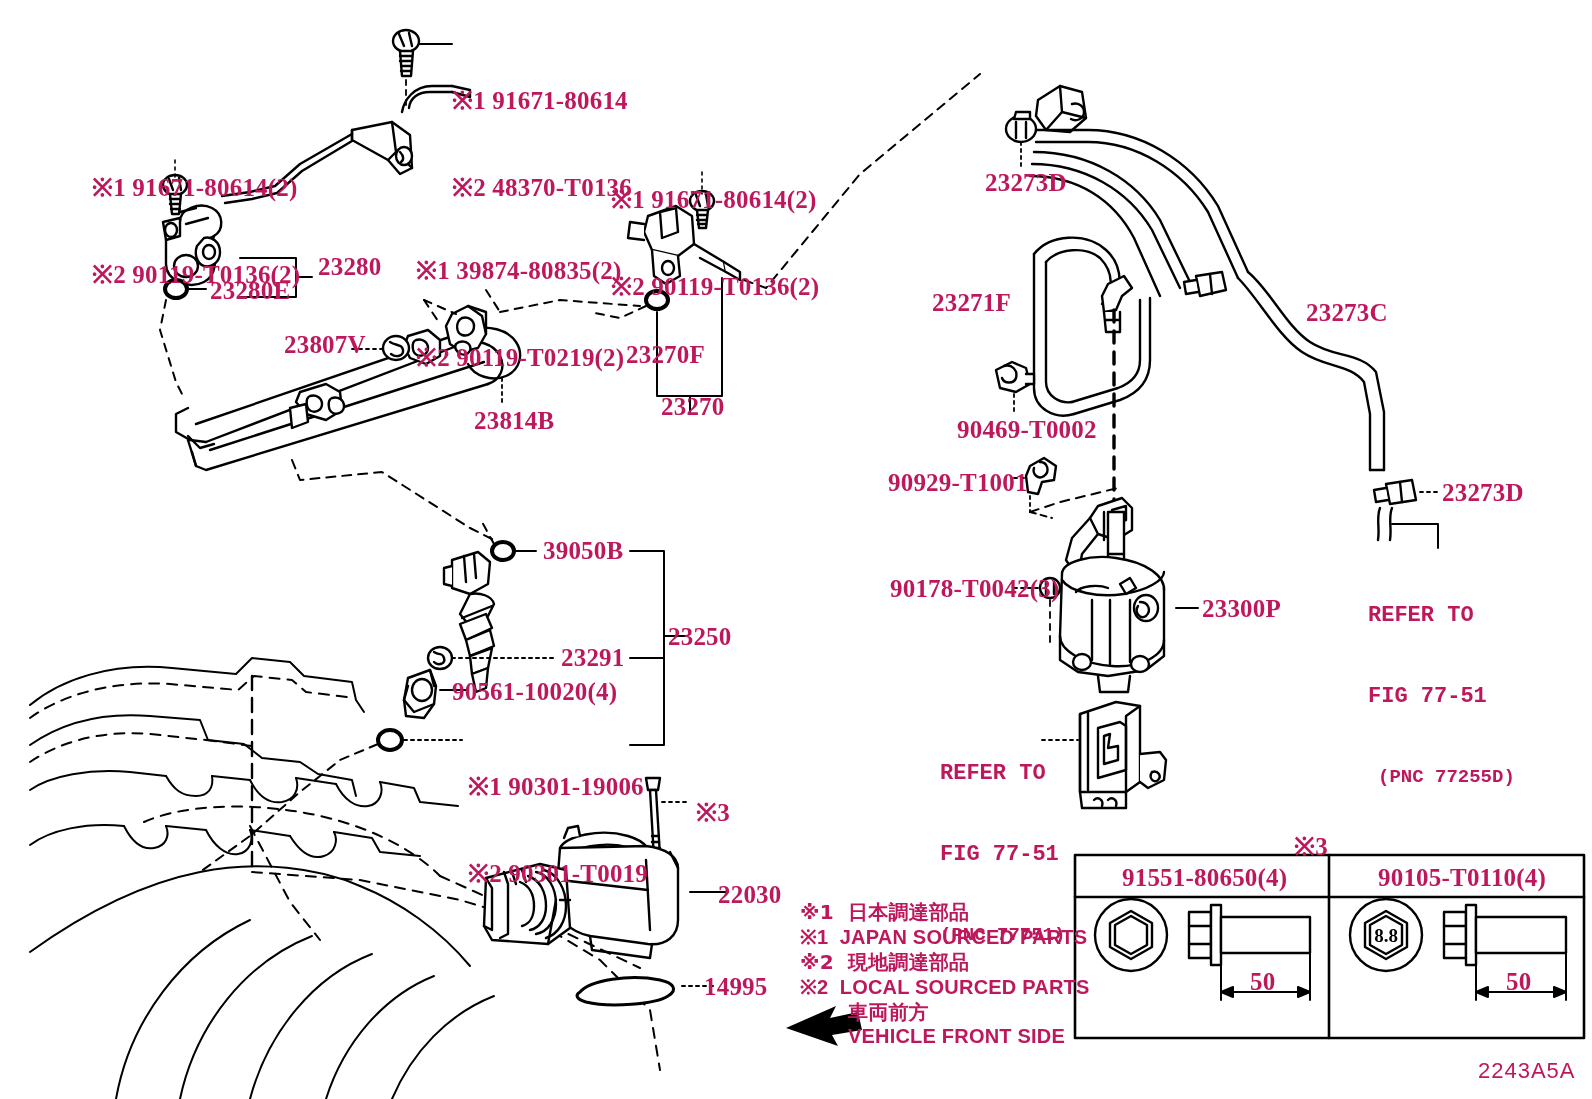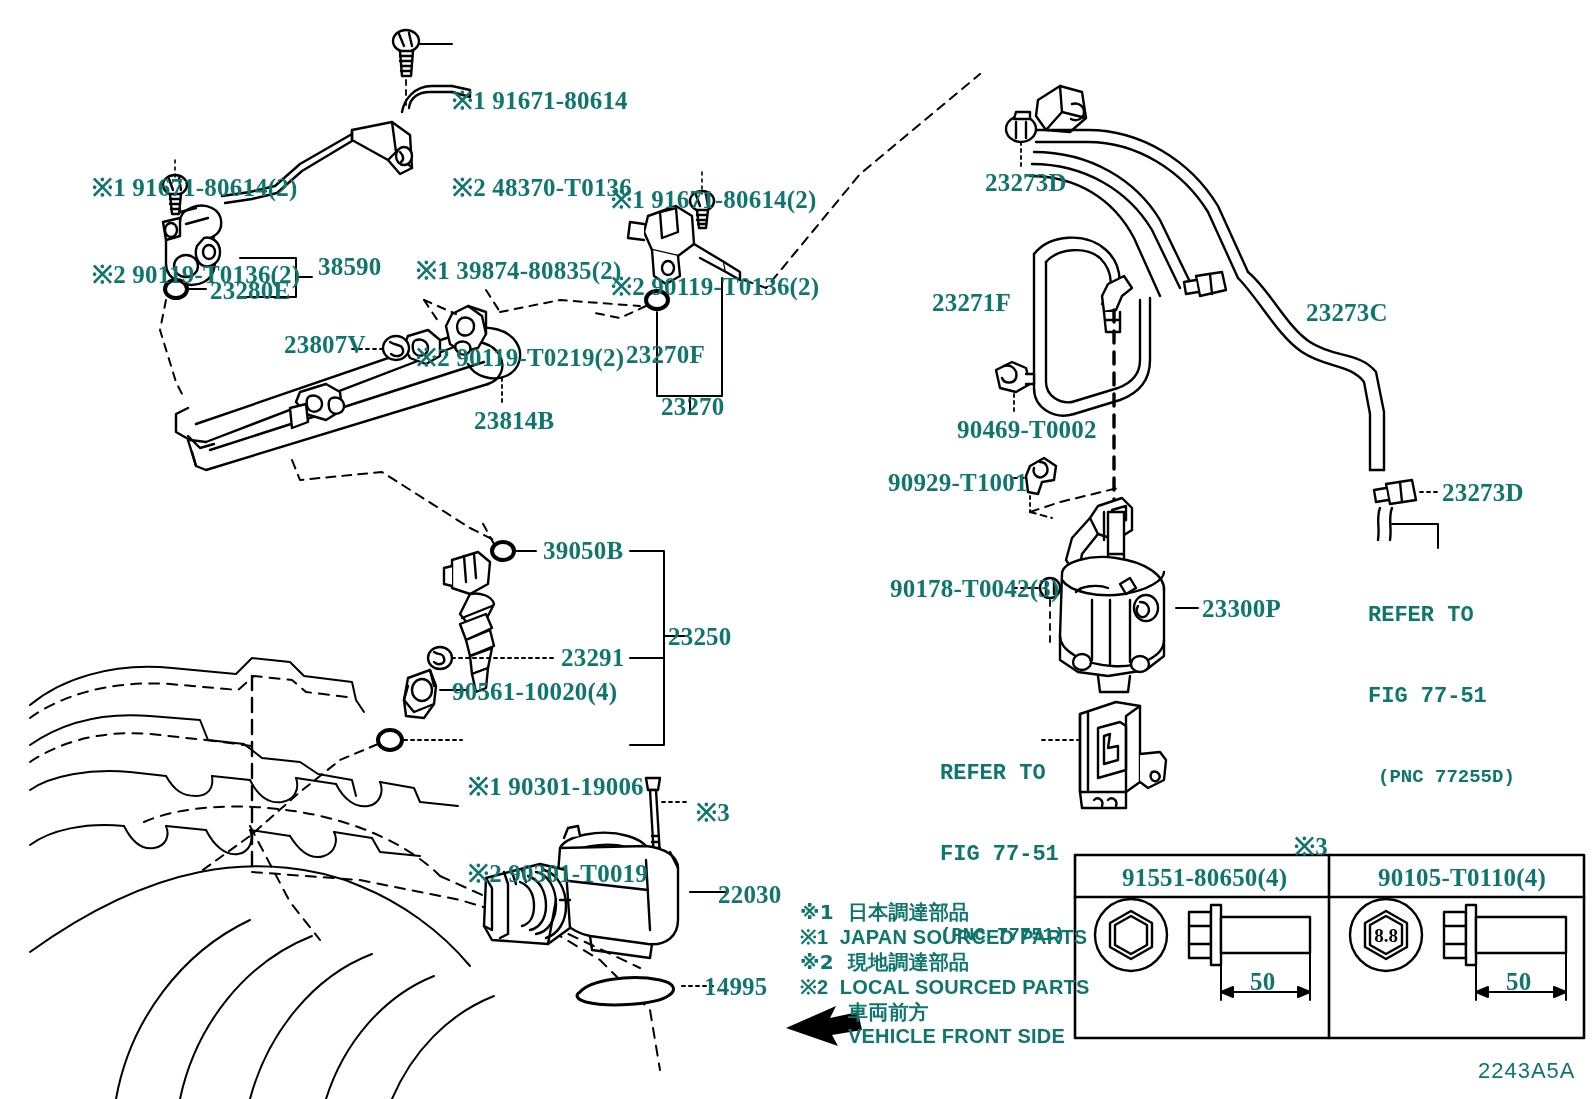--- a/index.html
+++ b/index.html
@@ -11,21 +11,21 @@
   }
   #art{position:absolute;left:0;top:0;width:1592px;height:1099px;}
   .lbl{
     position:absolute;
     font-family:"Liberation Serif", serif;
     font-weight:bold;
     font-size:25px;
     line-height:29px;
     letter-spacing:0.2px;
     white-space:pre;
-    color:#0f766e;
+    color:#be185d;
   }
   .lbl.mono{
     font-family:"Liberation Mono", monospace;
     font-weight:bold;
     font-size:22px;
     line-height:27px;
     letter-spacing:0px;
   }
   .lbl.sans{
     font-family:"Liberation Sans", sans-serif;
@@ -450,21 +450,21 @@
   <div class="lbl" style="left:416px;top:198px;">
     <span class="two">※1 39874-80835(2)</span>
     <span class="two">※2 90119-T0219(2)</span>
   </div>
 
   <div class="lbl" style="left:611px;top:127px;">
     <span class="two">※1 91671-80614(2)</span>
     <span class="two">※2 90119-T0136(2)</span>
   </div>
 
-  <div class="lbl" style="left:318px;top:252px;">38590</div>
+  <div class="lbl" style="left:318px;top:252px;">23280</div>
   <div class="lbl" style="left:210px;top:276px;">23280E</div>
   <div class="lbl" style="left:284px;top:330px;">23807V</div>
   <div class="lbl" style="left:474px;top:406px;">23814B</div>
 
   <div class="lbl" style="left:626px;top:340px;">23270F</div>
   <div class="lbl" style="left:661px;top:392px;">23270</div>
 
   <div class="lbl" style="left:985px;top:168px;">23273D</div>
   <div class="lbl" style="left:932px;top:288px;">23271F</div>
   <div class="lbl" style="left:1306px;top:298px;">23273C</div>

